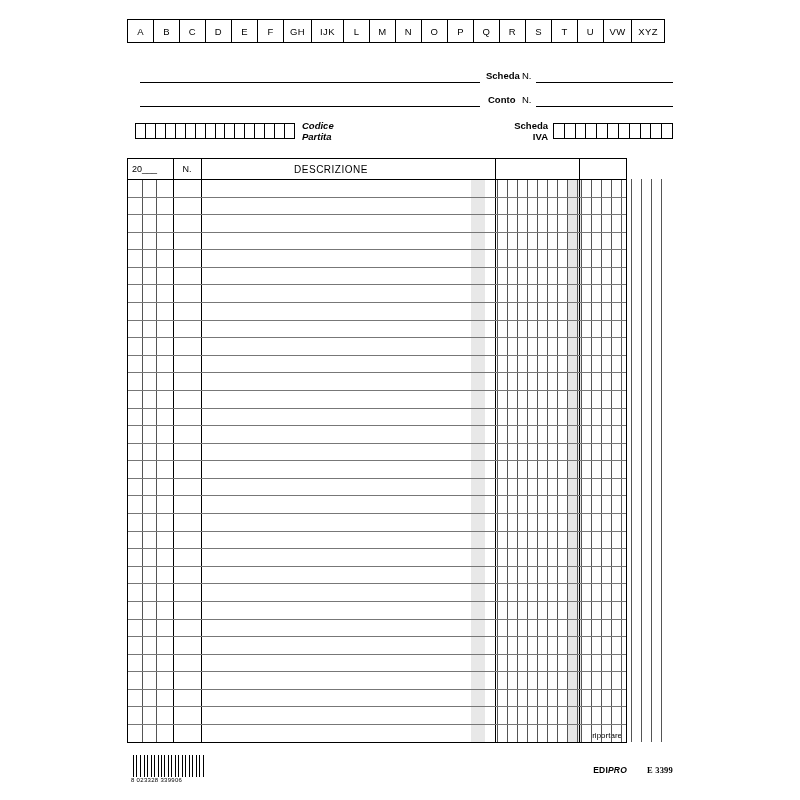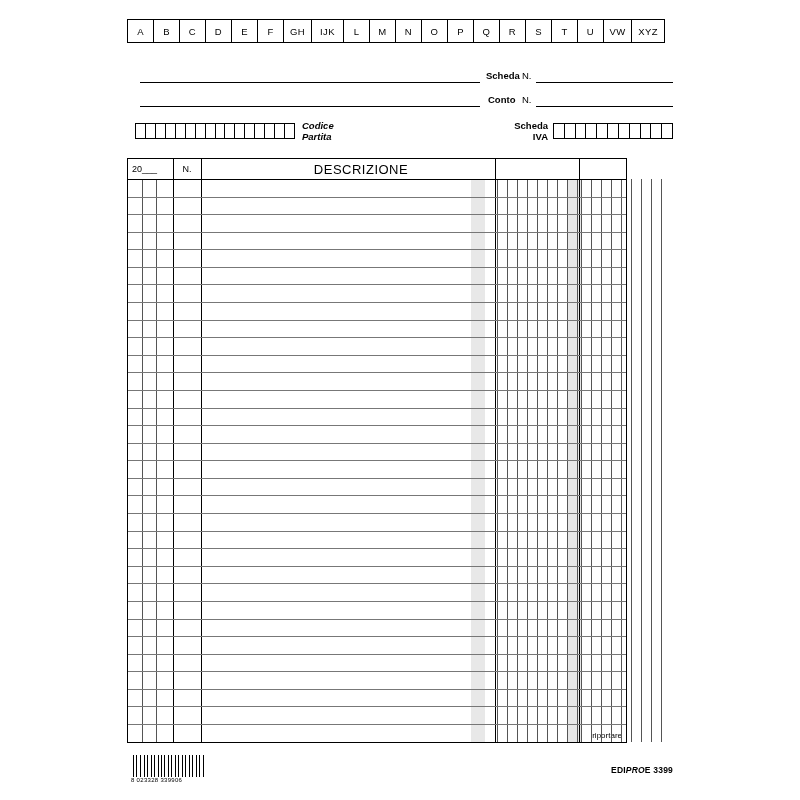--- a/index.html
+++ b/index.html
@@ -169,21 +169,21 @@
   }
   .brand {
     position: absolute;
     right: 127px;
     top: 765px;
     font-size: 8.5px;
     font-weight: bold;
     letter-spacing: .2px;
   }
   .brand .it { font-style: italic; font-weight: bold; }
-  .brand .code { font-weight: bold; margin-left: 0; }
+  .brand .code { font-weight: bold; margin-left: 20px; font-family: Liberation Serif, serif; }
 </style>
 </head>
 <body>
 
 <div class="page">
 
   <div class="alpha-strip" id="alpha-strip">
       <div class="alpha-cell" style="width: 26px;">A</div>
       <div class="alpha-cell" style="width: 26px;">B</div>
       <div class="alpha-cell" style="width: 26px;">C</div>
@@ -253,21 +253,21 @@
       <span></span>
       <span></span>
       <span></span>
       <span></span>
       <span></span>
     </div>
 
   <div class="tbl" id="ledger-table">
     <div class="head-year" style="left:4px;">20___</div>
     <div class="head-cell" style="left:45px; width:28px;">N.</div>
-    <div class="head-cell" style="left:86px; width:294px; font-size:13px; letter-spacing:.5px;">DESCRIZIONE</div>
+    <div class="head-cell" style="left:56px; width:294px; font-size:10px; letter-spacing:.5px;">DESCRIZIONE</div>
     <div class="riportare">riportare</div>
   <div class="shade" style="left: 343px; width: 14px; top: 20px; bottom: 0px;"></div>
       <div class="shade" style="left: 440px; width: 14px; top: 20px; bottom: 0px;"></div>
       <div class="vline thin" style="left: 14px; top: 20px;"></div>
       <div class="vline thin" style="left: 28px; top: 20px;"></div>
       <div class="vline" style="left: 45px;"></div>
       <div class="vline" style="left: 73px;"></div>
       <div class="vline" style="left: 367px;"></div>
       <div class="vline thin" style="left: 369px; top: 20px;"></div>
       <div class="vline thin" style="left: 379px; top: 20px;"></div>

